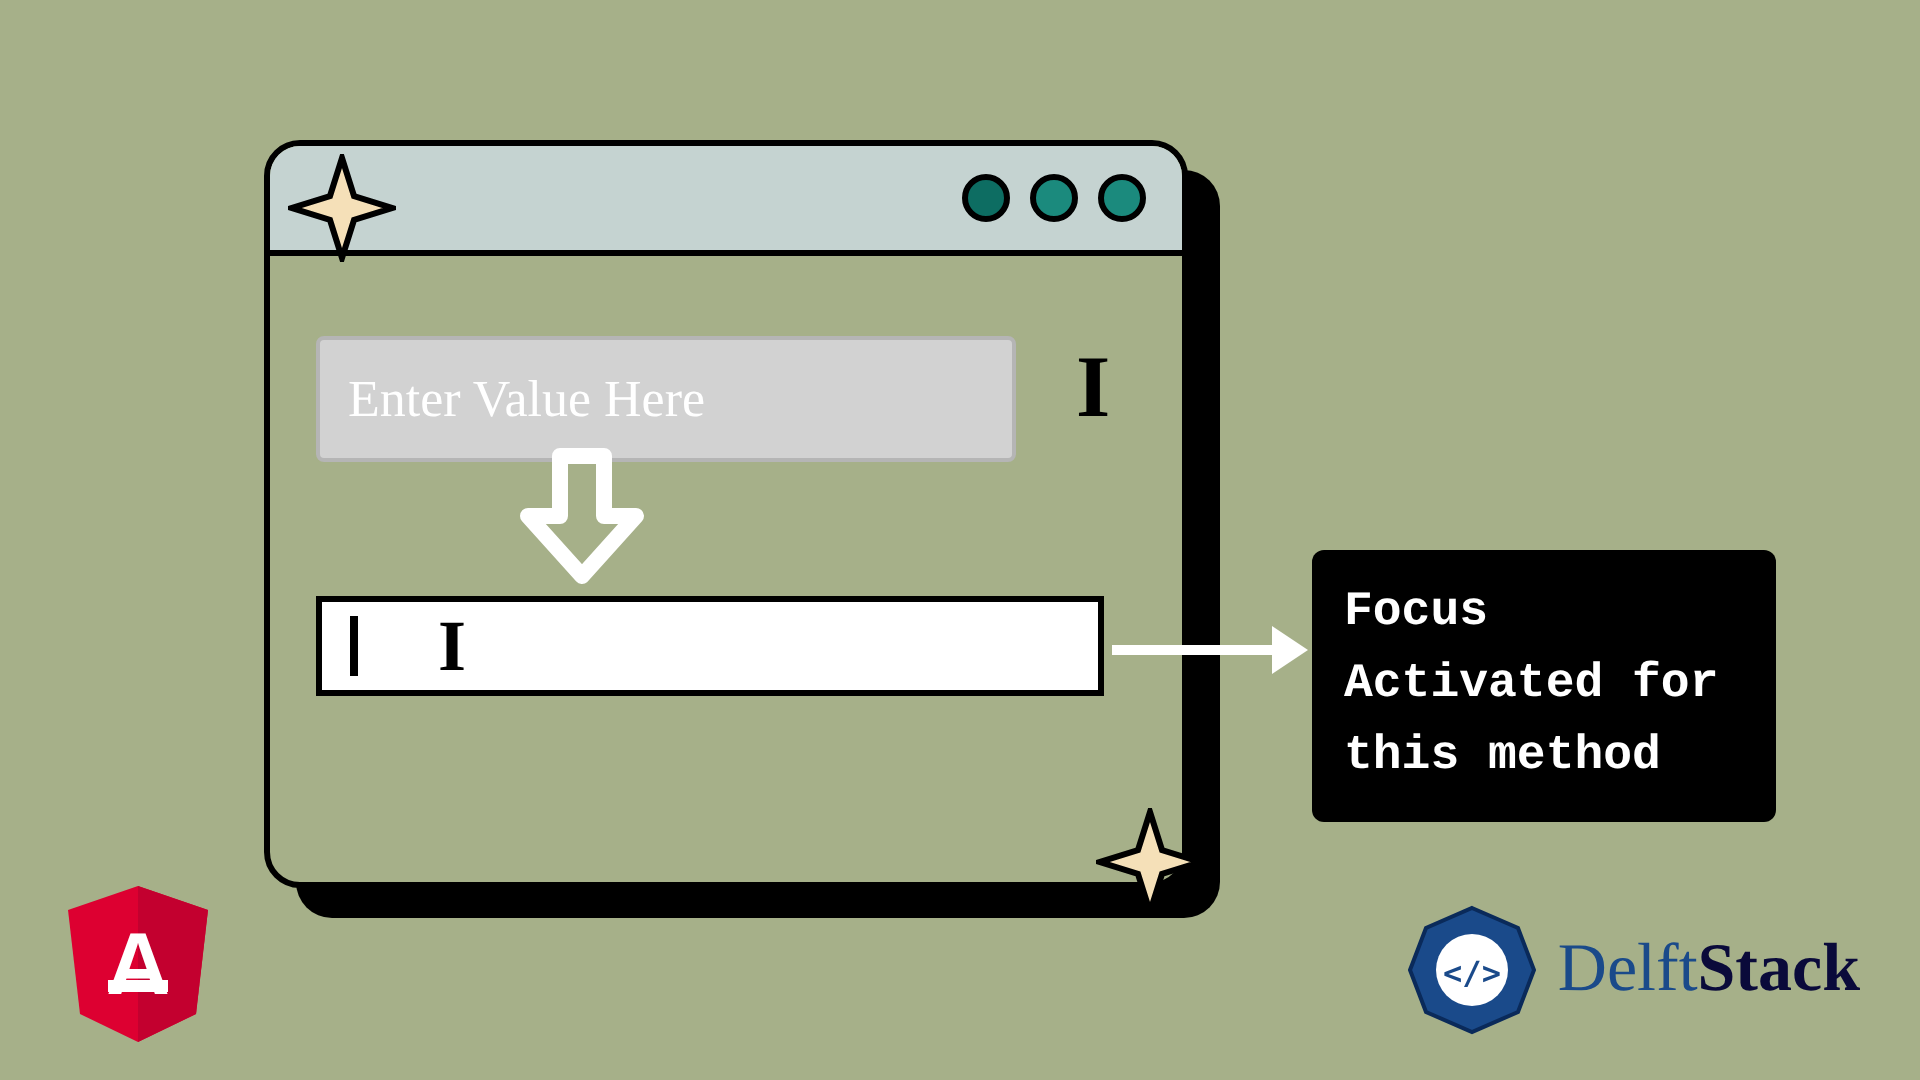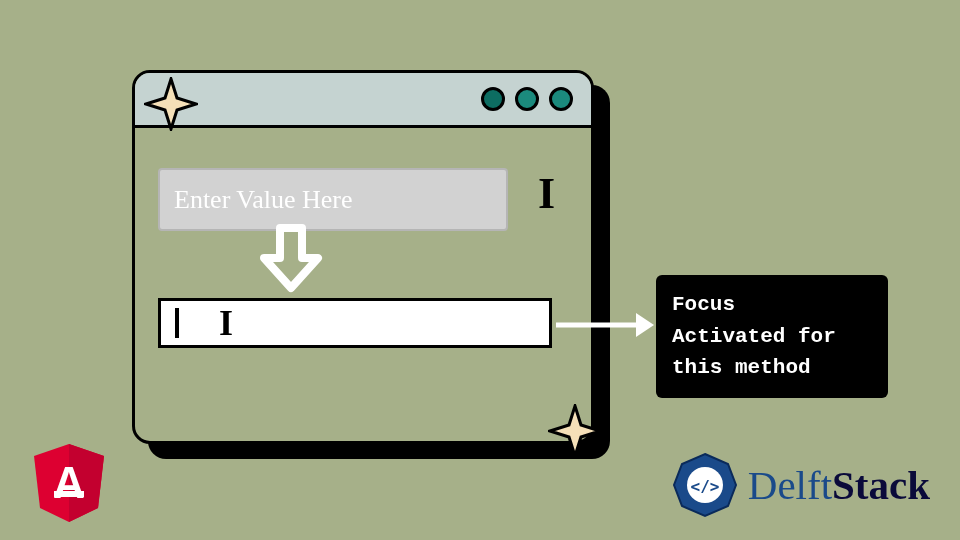--- a/index.html
+++ b/index.html
@@ -128,38 +128,38 @@
     position: absolute;
     left: 656px;
     top: 275px;
     width: 232px;
     background: #000;
     color: #fff;
     border-radius: 6px;
     padding: 14px 16px;
     font-family: "Courier New", monospace;
     font-weight: bold;
-    font-size: 21px;
+    font-size: 24px;
     line-height: 1.5;
   }
   .angular-logo {
     position: absolute;
     left: 30px;
     bottom: 12px;
   }
   .delft-logo {
     position: absolute;
     right: 30px;
     bottom: 20px;
     display: flex;
     align-items: center;
     gap: 8px;
   }
   .delft-text {
-    font-size: 41px;
+    font-size: 34px;
     font-family: Georgia, serif;
     color: #1a4a8a;
   }
   .delft-text .stack { color: #0a0a3a; font-weight: 600; }
 </style>
 </head>
 <body>
 
 <div class="window-shadow"></div>
 

